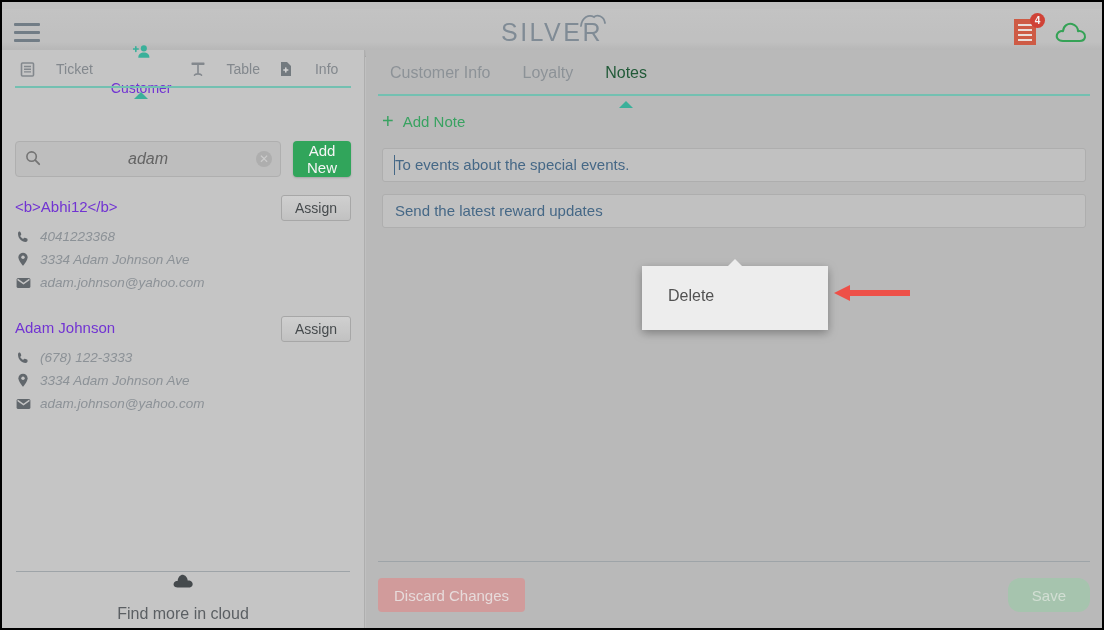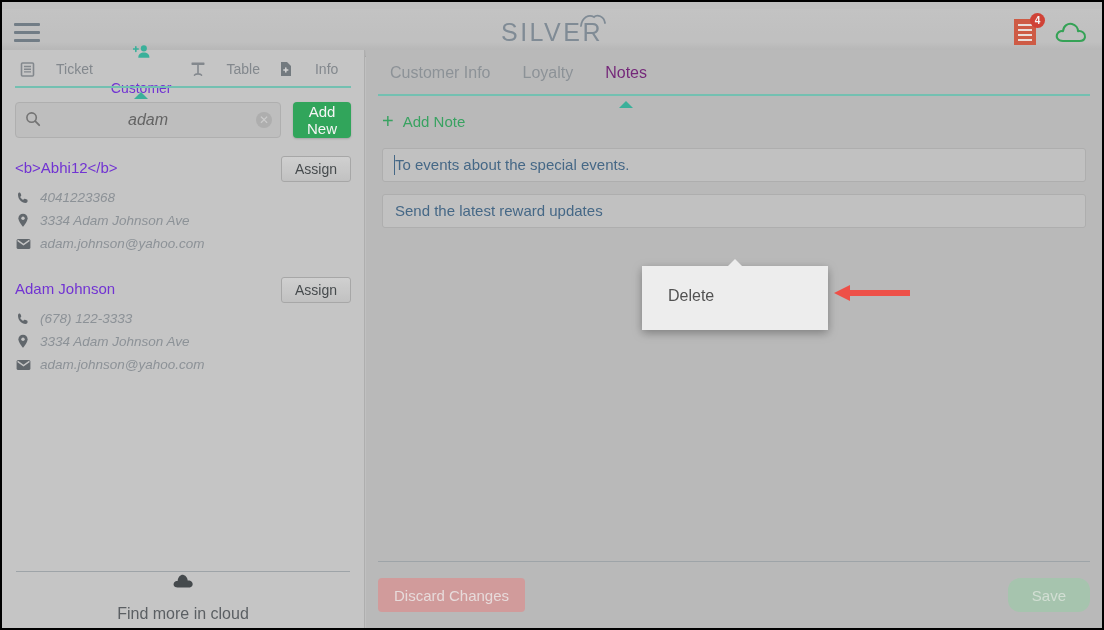--- a/index.html
+++ b/index.html
@@ -161,20 +161,21 @@
     border-right: 7px solid transparent;
     border-bottom: 7px solid #2fb39a;
   }
 
   
   .search-row {
     display: flex;
     align-items: center;
     padding: 14px 13px 0 13px;
     gap: 12px;
+    margin-top: 39px;
   }
   .search-box {
     position: relative;
     flex: 1;
     height: 34px;
     background: #c2c2c2;
     border: 1px solid #b2b2b2;
     border-radius: 4px;
     display: flex;
     align-items: center;
@@ -276,21 +277,21 @@
     box-sizing: border-box;
   }
   .rtab {
     font-size: 16px;
     color: #8b9197;
     padding: 12px 16px;
     line-height: 44px;
     cursor: pointer;
     position: relative;
   }
-  .rtab.active { color: #701a75; }
+  .rtab.active { color: #14532d; }
   .right-tabs-underline {
     position: absolute;
     left: 12px; right: 12px;
     bottom: 0;
     height: 2px;
     background: #6fc4b4;
   }
 
   
   .add-note {

